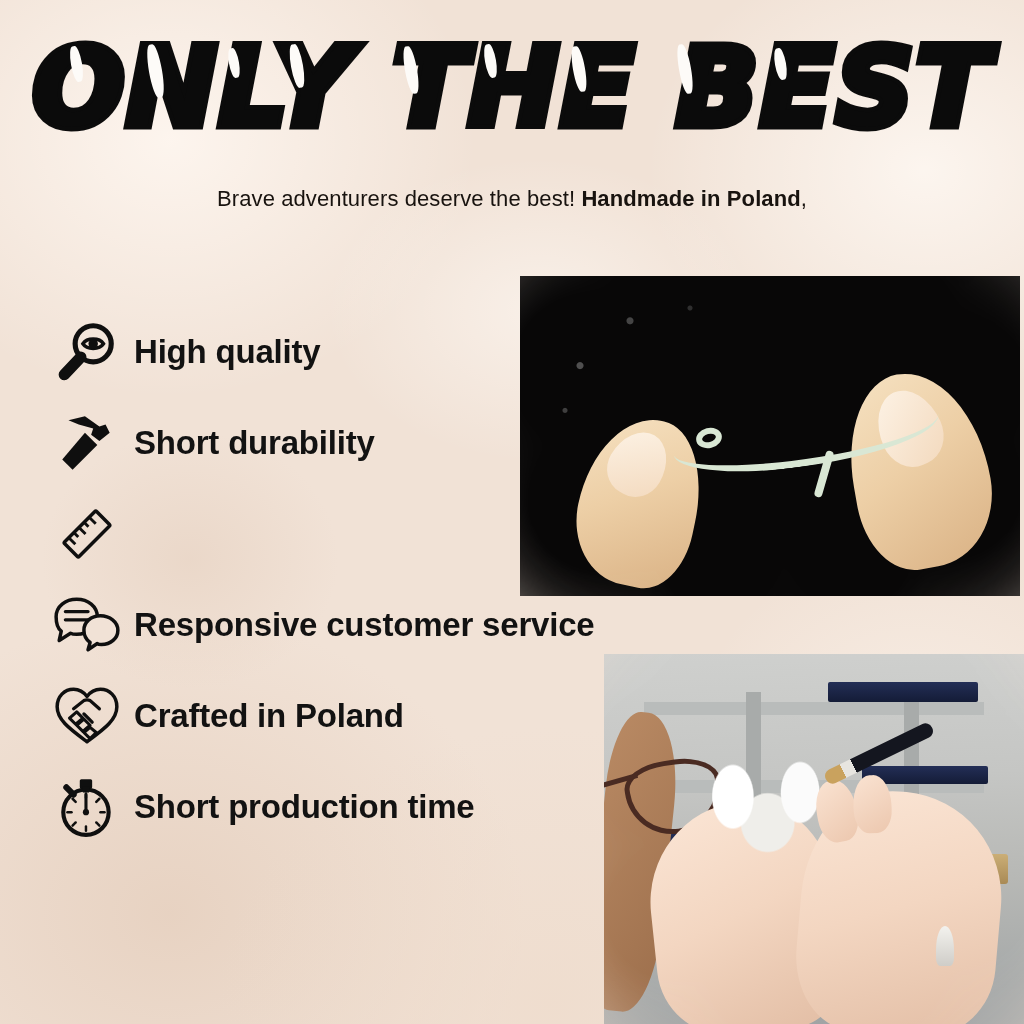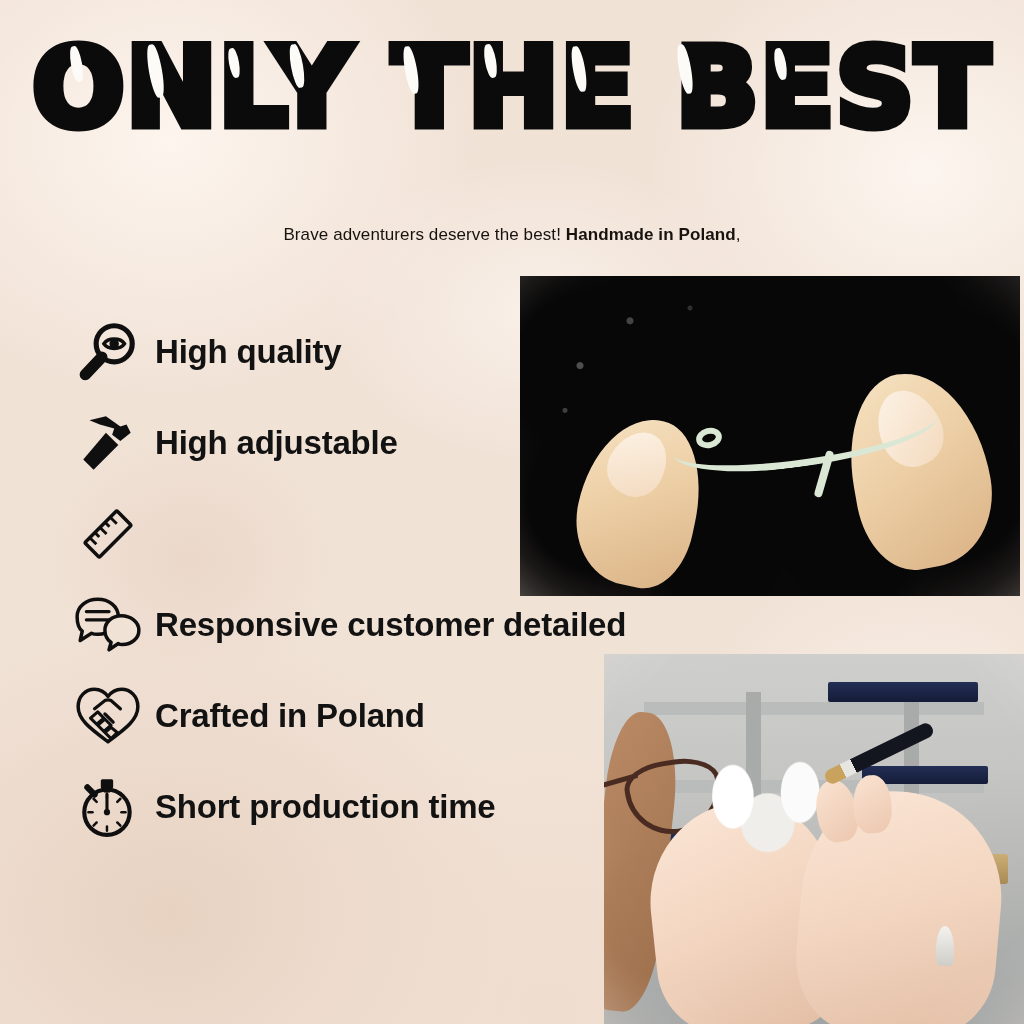--- a/index.html
+++ b/index.html
@@ -46,46 +46,45 @@
     font-family:"DejaVu Sans", sans-serif;
     font-weight:bold;
     font-size:108px;
     line-height:1;
     letter-spacing:2px;
     color:#0b0b0b;
     -webkit-text-stroke:9px #0b0b0b;
     paint-order:stroke fill;
     white-space:nowrap;
   }
-  .headline-wrap { position:relative; display:inline-block; }
+  .headline-wrap { position:relative; display:inline-block;font-style:italic; }
 
   
   .gloss {
     position:absolute;
     background:#fdfbf8;
     border-radius:40% / 50%;
     transform:rotate(-10deg);
     pointer-events:none;
   }
 
   
   .subtitle {
     position:absolute;
     left:0; right:0; top:183px;
     text-align:center;
-    font-size:17px;
+    font-size:22px;
     line-height:1.42;
     color:#18130f;
     letter-spacing:.1px;
-    margin-top:40px;
   }
   .subtitle b { font-weight:bold; }
 
   
-  .features { position:absolute; left:69px; top:306px; }
+  .features { position:absolute; left:48px; top:306px; }
   .feature {
     position:relative;
     display:flex;
     align-items:center;
     height:91px;
   }
   .f-icon {
     width:78px; height:72px;
     flex:0 0 78px;
     display:flex; align-items:center; justify-content:center;
@@ -322,21 +321,21 @@
       <span class="f-label">High quality</span>
     </div>
 
     <div class="feature">
       <span class="f-icon">
         <svg width="66" height="66" viewBox="0 0 64 64">
           <path d="M14 10 L30 6 L44 16 L50 14 L54 22 L44 30 L36 24 L38 18 L24 14 Z" fill="#0f0f0f"></path>
           <path d="M30 22 L42 34 L18 58 L8 48 Z" fill="#0f0f0f"></path>
         </svg>
       </span>
-      <span class="f-label">High adjustable</span>
+      <span class="f-label">Short durability</span>
     </div>
 
     <div class="feature">
       <span class="f-icon">
         <svg width="66" height="66" viewBox="0 0 64 64">
           <g transform="rotate(-45 32 32)">
             <rect x="10" y="22" width="44" height="20" fill="none" stroke="#0f0f0f" stroke-width="3.4" rx="1.5"></rect>
             <path d="M17 22v9 M24 22v6 M31 22v9 M38 22v6 M45 22v9" stroke="#0f0f0f" stroke-width="2.8"></path>
           </g>
         </svg>
@@ -344,21 +343,21 @@
     </div>
 
     <div class="feature">
       <span class="f-icon">
         <svg width="70" height="66" viewBox="0 0 68 64">
           <path d="M4 24c0-10 9-17 20-17s20 7 20 17s-9 17-20 17c-2 0-4 0-6-1l-11 7l2-9C5 35 4 30 4 24z" fill="none" stroke="#0f0f0f" stroke-width="3.4" stroke-linejoin="round"></path>
           <path d="M13 19h22 M13 27h22" stroke="#0f0f0f" stroke-width="3.2" stroke-linecap="round"></path>
           <path d="M64 37c0 8-7 14-16 14c-1 0-3 0-4-1l-9 6l2-7c-4-3-6-7-6-12c0-8 7-14 16-14s17 6 17 14z" fill="#f1e2d6" stroke="#0f0f0f" stroke-width="3.4" stroke-linejoin="round"></path>
         </svg>
       </span>
-      <span class="f-label">Responsive customer detailed</span>
+      <span class="f-label">Responsive customer service</span>
     </div>
 
     <div class="feature">
       <span class="f-icon">
         <svg width="70" height="68" viewBox="0 0 68 66">
           <path d="M34 58C18 46 5 37 5 24C5 14 12 7 21 7c6 0 10 3 13 7c3-4 7-7 13-7c9 0 16 7 16 17c0 13-13 22-29 34z" fill="none" stroke="#0f0f0f" stroke-width="3.4" stroke-linejoin="round"></path>
           <path d="M21 26l10-8c2-1 4-1 6 0l9 8" fill="none" stroke="#0f0f0f" stroke-width="3.2" stroke-linecap="round"></path>
           <path d="M31 31l8 8" fill="none" stroke="#0f0f0f" stroke-width="3.2" stroke-linecap="round"></path>
           <g fill="none" stroke="#0f0f0f" stroke-width="3" stroke-linejoin="round">
             <path d="M17 35l7-6l6 6l-7 6z"></path>

